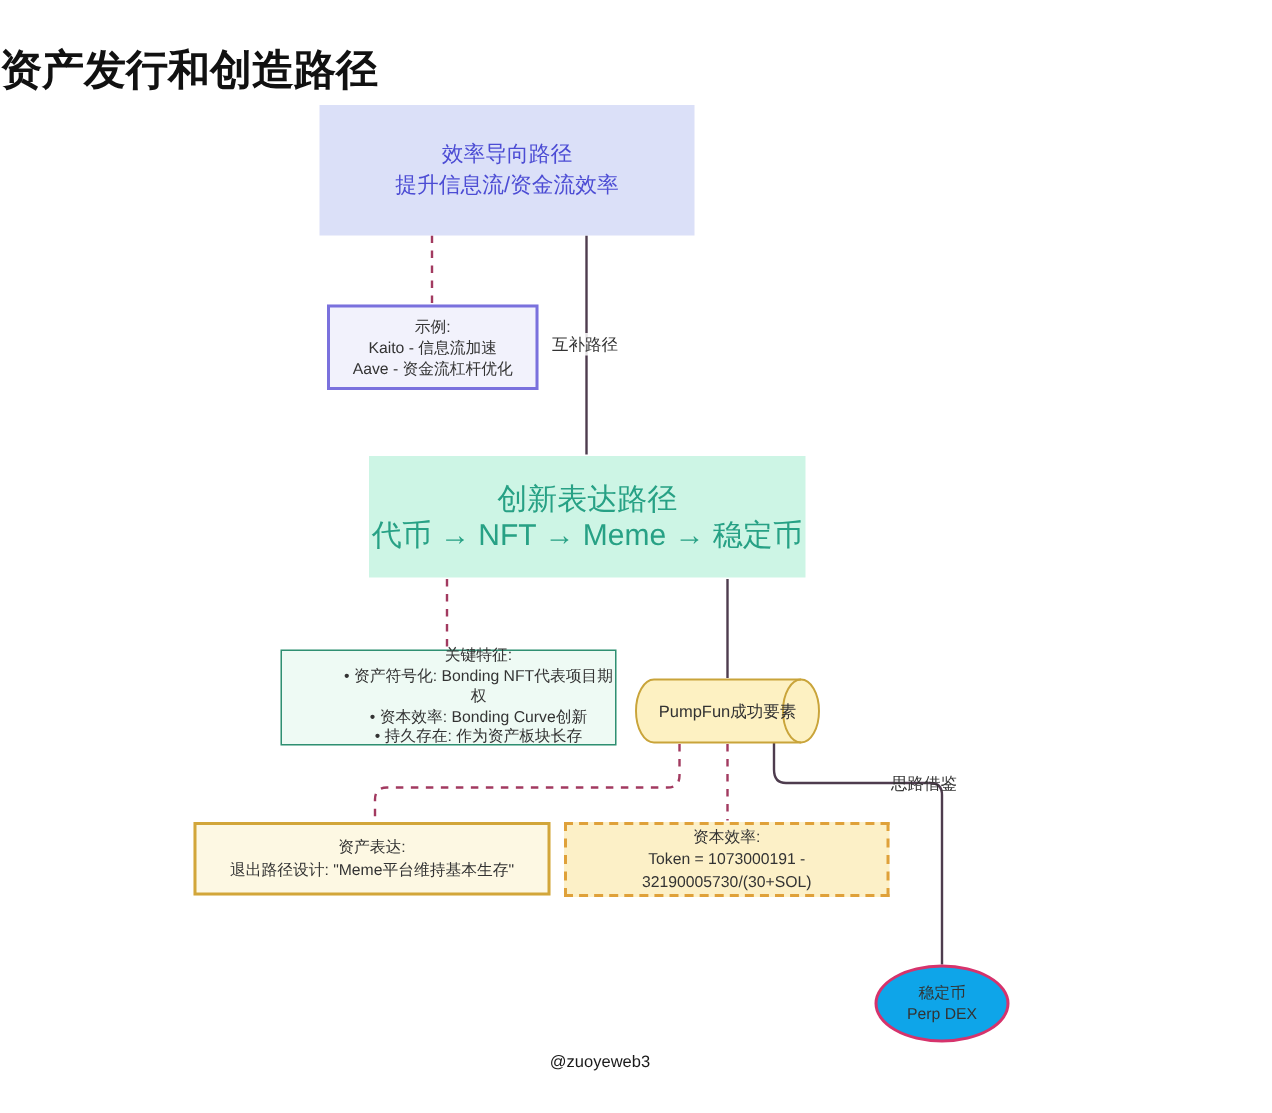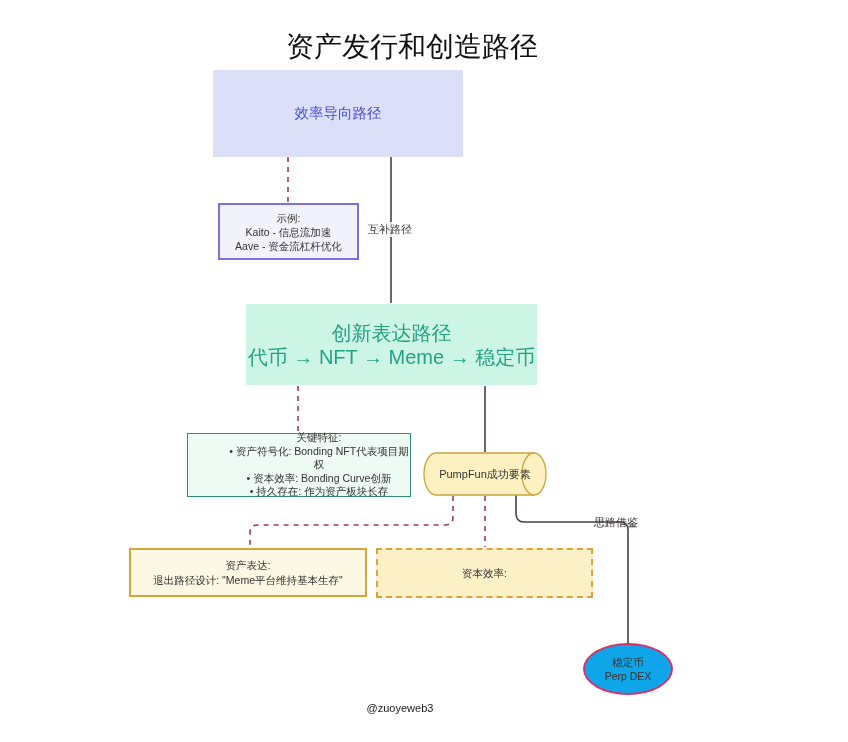--- a/index.html
+++ b/index.html
@@ -1,22 +1,22 @@
 <!DOCTYPE html>
 <html><head>
 <meta charset="utf-8">
 <style>
   html,body{margin:0;padding:0;background:#ffffff;}
   .canvas{
     position:relative;width:848px;height:742px;background:#fff;
     font-family:"Liberation Sans",sans-serif;overflow:hidden;
   }
   .title{
-    position:absolute;left:0;top:28px;width:800px;text-align:center;
-    font-size:28px;font-weight:400;color:#111;padding-left:12px;
+    position:absolute;left:0;top:28px;width:800px;
+    font-size:28px;font-weight:700;color:#111;
   }
   .edges{position:absolute;left:0;top:0;}
   .edges .solid{stroke:#4e3c4e;stroke-width:1.6;fill:none;}
   .edges .dashed{stroke:#a23a60;stroke-width:1.6;fill:none;stroke-dasharray:5 5;}
   .pump-body{fill:#fdf1c2;stroke:#c9a43a;stroke-width:1.3;}
   .pump-rim{fill:none;stroke:#c9a43a;stroke-width:1.3;}
   .node{
     position:absolute;display:flex;flex-direction:column;align-items:center;
     justify-content:center;text-align:center;box-sizing:border-box;
   }
@@ -55,20 +55,21 @@
     <path class="solid" d="M485 386 V452"></path>
     <path class="dashed" d="M453 496 V517 Q453 525 445 525 H258 Q250 525 250 533 V547"></path>
     <path class="dashed" d="M485 496 V547"></path>
     <path class="solid" d="M516 495 V513 Q516 522 524 522 H620 Q628 522 628 530 V643"></path>
     <path class="pump-body" d="M436 453 L534 453 A12 21 0 0 1 534 495 L436 495 A12 21 0 0 1 436 453 Z"></path>
     <path class="pump-rim" d="M534 453 A12 21 0 0 0 534 495"></path>
   </svg>
 
   <div class="node efficiency">
     <div>效率导向路径</div>
+    <div>提升信息流/资金流效率</div>
   </div>
 
   <div class="node example">
     <div>示例:</div>
     <div>Kaito - 信息流加速</div>
     <div>Aave - 资金流杠杆优化</div>
   </div>
 
   <div class="edge-label label-complementary">互补路径</div>
 
@@ -90,20 +91,21 @@
 
   <div class="edge-label label-reference">思路借鉴</div>
 
   <div class="node expression">
     <div>资产表达:</div>
     <div>退出路径设计: "Meme平台维持基本生存"</div>
   </div>
 
   <div class="node capital">
     <div>资本效率:</div>
+    <div>Token = 1073000191 - 32190005730/(30+SOL)</div>
   </div>
 
   <div class="node stablecoin">
     <div>稳定币</div>
     <div>Perp DEX</div>
   </div>
 
   <div class="footer">@zuoyeweb3</div>
 
 </div>

